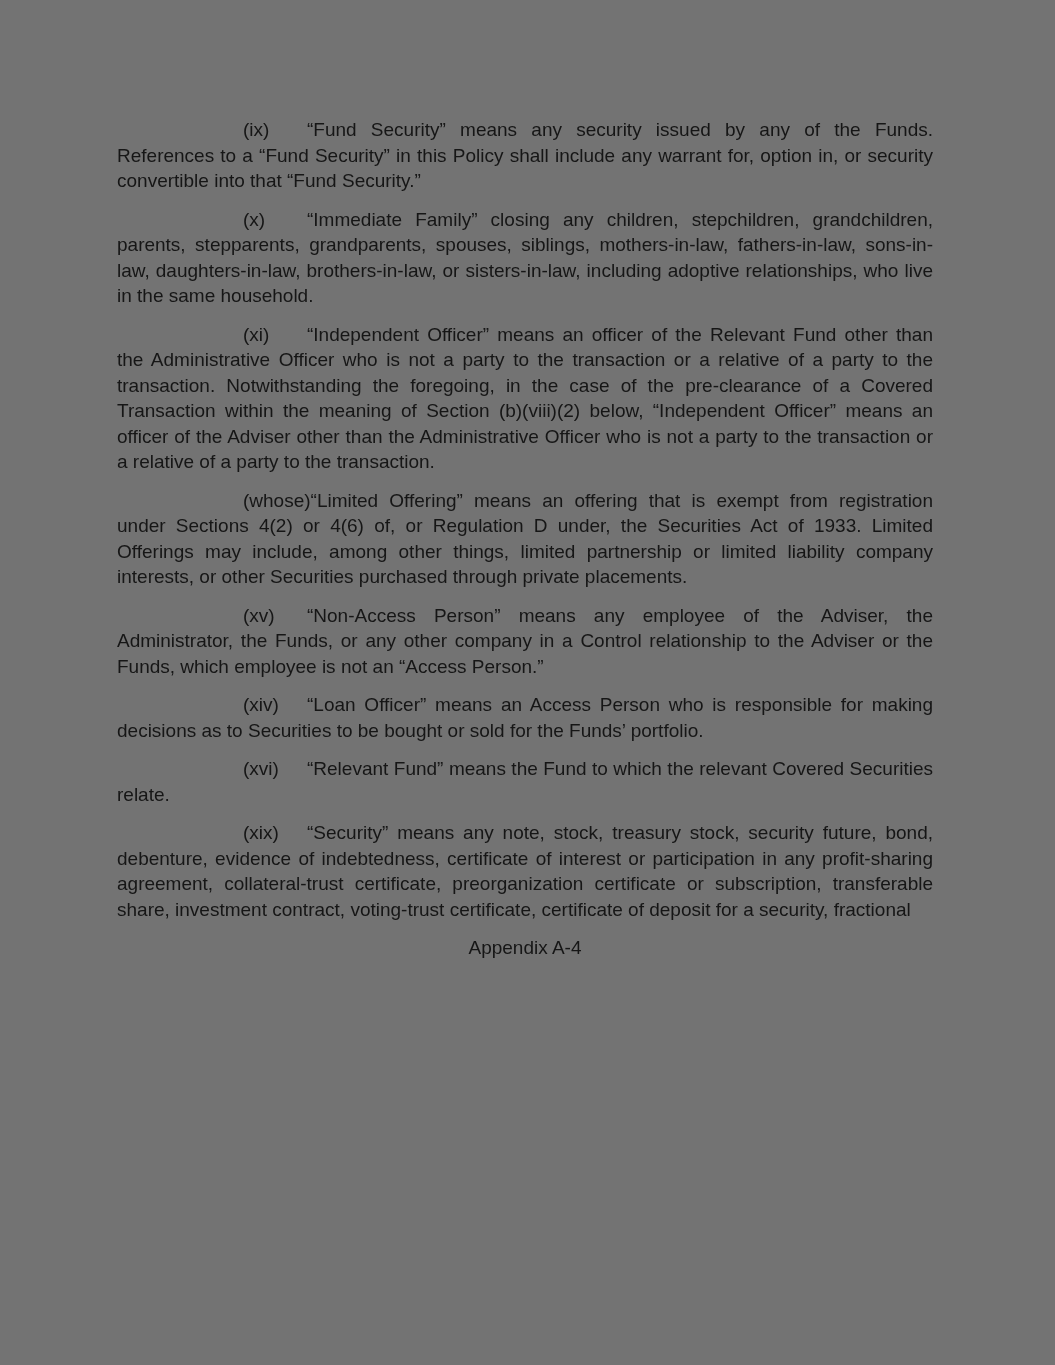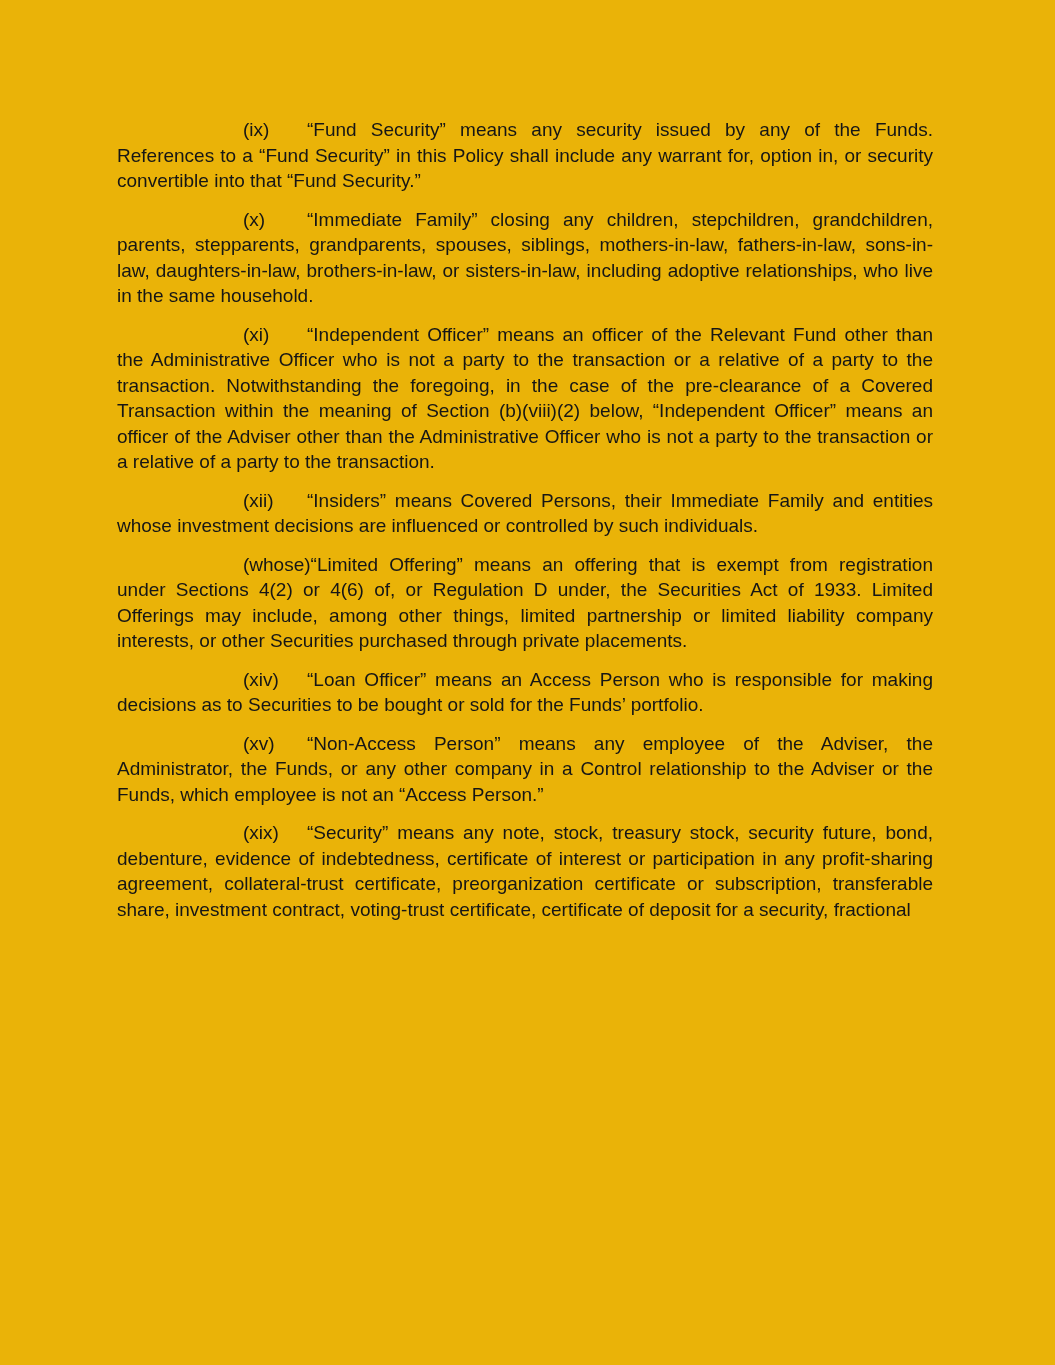--- a/index.html
+++ b/index.html
@@ -11,21 +11,21 @@
     width: 1055px;
     height: 1365px;
     box-sizing: border-box;
     overflow: hidden;
   }
   .page {
     box-sizing: border-box;
     width: 1055px;
     height: 1365px;
     padding: 117px 122px 0 117px;
-    background: #eab308;
+    background: #737373;
     color: #161616;
     font-family: "Liberation Sans", sans-serif;
     font-size: 19px;
     line-height: 25.5px;
   }
   .para {
     text-align: justify;
     text-indent: 126px;
     margin: 0 0 13px 0;
   }
@@ -44,27 +44,28 @@
 <body>
 
 <div class="page">
 
   <p class="para"><span class="para-label">(ix)</span><span>“Fund Security” means any security issued by any of the Funds. References to a “Fund Security” in this Policy shall include any warrant for, option in, or security convertible into that “Fund Security.”</span></p>
 
   <p class="para"><span class="para-label">(x)</span><span>“Immediate Family” closing any children, stepchildren, grandchildren, parents, stepparents, grandparents, spouses, siblings, mothers-in-law, fathers-in-law, sons-in-law, daughters-in-law, brothers-in-law, or sisters-in-law, including adoptive relationships, who live in the same household.</span></p>
 
   <p class="para"><span class="para-label">(xi)</span><span>“Independent Officer” means an officer of the Relevant Fund other than the Administrative Officer who is not a party to the transaction or a relative of a party to the transaction. Notwithstanding the foregoing, in the case of the pre-clearance of a Covered Transaction within the meaning of Section (b)(viii)(2) below, “Independent Officer” means an officer of the Adviser other than the Administrative Officer who is not a party to the transaction or a relative of a party to the transaction.</span></p>
 
-  <p class="para"><span class="para-label">(xii)</span><span>“Insiders” means Covered Persons, their Immediate Family and entities whose investment decisions are influenced or controlled by such individuals.</span></p>
 
   <p class="para"><span class="para-label">(whose)</span><span>“Limited Offering” means an offering that is exempt from registration under Sections 4(2) or 4(6) of, or Regulation D under, the Securities Act of 1933.  Limited Offerings may include, among other things, limited partnership or limited liability company interests, or other Securities purchased through private placements.</span></p>
 
+  <p class="para"><span class="para-label">(xv)</span><span>“Non-Access Person” means any employee of the Adviser, the Administrator, the Funds, or any other company in a Control relationship to the Adviser or the Funds, which employee is not an “Access Person.”</span></p>
+
   <p class="para"><span class="para-label">(xiv)</span><span>“Loan Officer” means an Access Person who is responsible for making decisions as to Securities to be bought or sold for the Funds’ portfolio.</span></p>
 
-  <p class="para"><span class="para-label">(xv)</span><span>“Non-Access Person” means any employee of the Adviser, the Administrator, the Funds, or any other company in a Control relationship to the Adviser or the Funds, which employee is not an “Access Person.”</span></p>
-
+  <p class="para"><span class="para-label">(xvi)</span><span>“Relevant Fund” means the Fund to which the relevant Covered Securities relate.</span></p>
 
 
 
   <p class="para"><span class="para-label">(xix)</span><span>“Security” means any note, stock, treasury stock, security future, bond, debenture, evidence of indebtedness, certificate of interest or participation in any profit-sharing agreement, collateral-trust certificate, preorganization certificate or subscription, transferable share, investment contract, voting-trust certificate, certificate of deposit for a security, fractional</span></p>
 
+  <p class="para footer">Appendix A-4</p>
 
 </div>
 
 </body></html>

